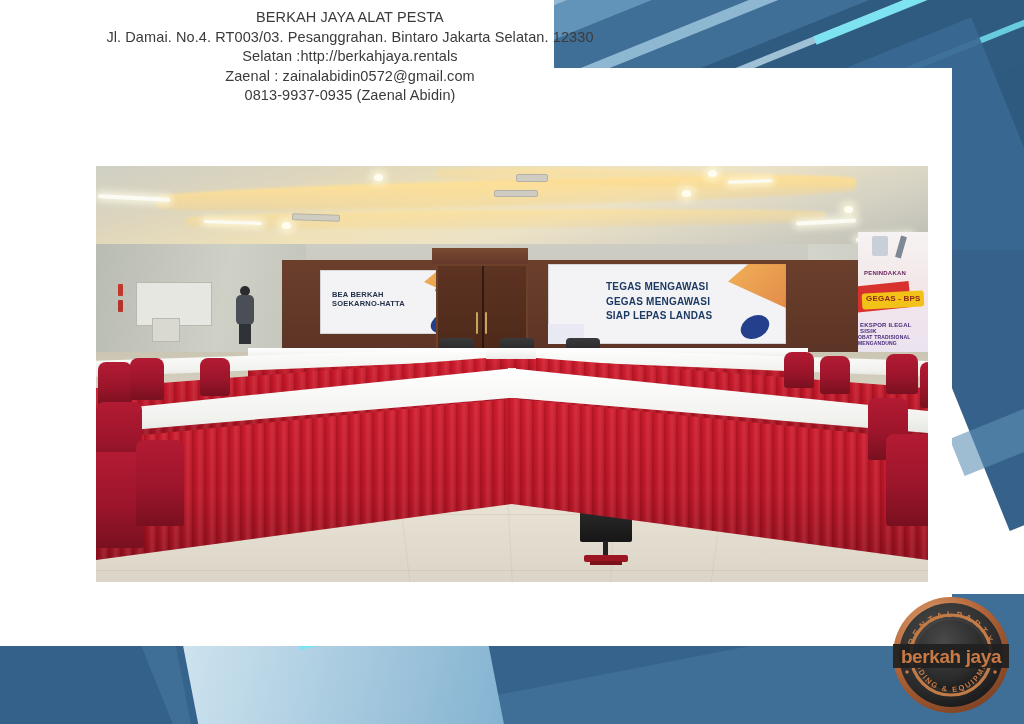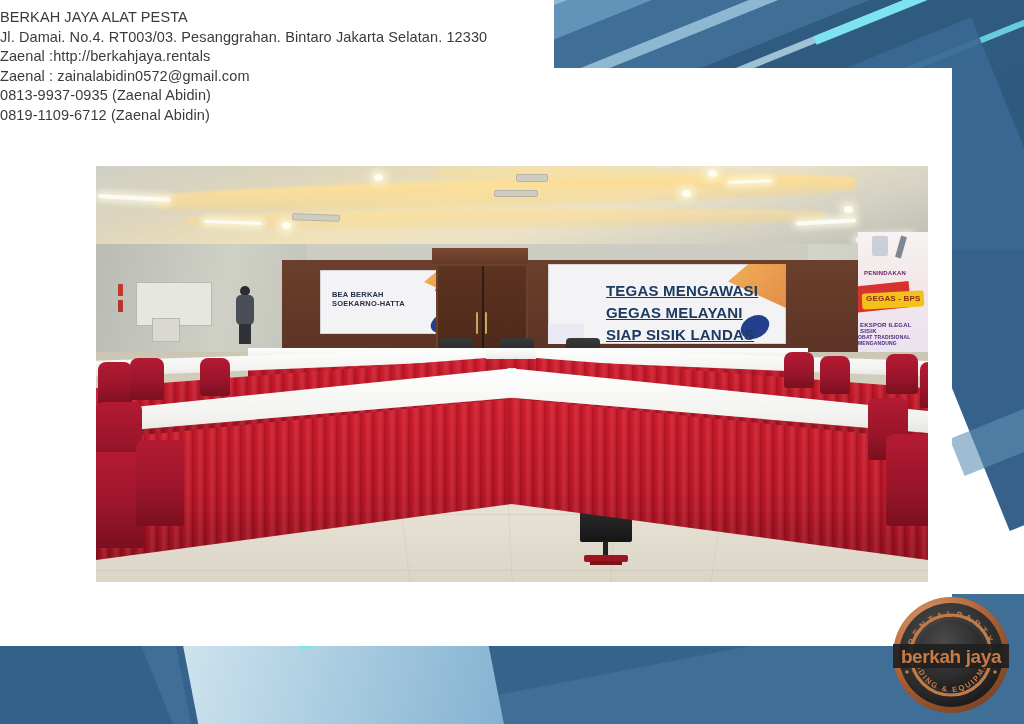--- a/index.html
+++ b/index.html
@@ -50,21 +50,21 @@
   
   .card{
     position:absolute;
     left:0;top:68px;width:952px;height:578px;
     background:#ffffff;
   }
 
   
   .header{
     position:absolute;left:0;top:8px;width:700px;
-    text-align:left;
+    text-align:center;
     color:#3b3b3b;
     z-index:12;
   }
   .header .line{
     font-size:14.5px;
     line-height:19.5px;
     letter-spacing:.1px;
     white-space:nowrap;
     color:#3b3b3b;
   }
@@ -132,21 +132,21 @@
     position:absolute;background:#f3f3f5;overflow:hidden;
     box-shadow:inset 0 0 0 1px rgba(0,0,0,.12);
   }
   .banner-left{left:224px;top:104px;width:152px;height:64px;}
   .banner-right{left:452px;top:98px;width:238px;height:80px;}
   .banner .btxt{
     position:absolute;color:#233049;font-weight:700;
     letter-spacing:.2px;line-height:1.25;
   }
   .banner-left .btxt{left:12px;top:20px;font-size:7.5px;}
-  .banner-right .btxt{left:58px;top:16px;font-size:15px;color:#1d3a63;line-height:1.45;text-decoration:underline;}
+  .banner-right .btxt{left:58px;top:16px;font-size:10px;color:#1d3a63;line-height:1.45;}
   .blob{
     position:absolute;background:#24408c;border-radius:50%;
     transform:rotate(-28deg);
   }
 
   
   .door{
     position:absolute;left:340px;top:98px;width:88px;height:102px;
     background:linear-gradient(180deg,#5d3322,#4a2717);
     border:2px solid #6d4029;
@@ -307,24 +307,23 @@
 
   <div class="deco deco-br-line">
     <div class="thin-line" style="left:0;top:22px;width:105px;height:7px;background:#8ebad6;transform:rotate(-11deg);"></div>
   </div>
 
   <div class="card"></div>
 
   <div class="header zz">
     <div class="line title">BERKAH JAYA ALAT PESTA</div>
     <div class="line">Jl. Damai. No.4. RT003/03. Pesanggrahan. Bintaro Jakarta Selatan. 12330</div>
-    <div class="line">Zaenal :http://berkahjaya.rentals</div>
+    <div class="line">Selatan :http://berkahjaya.rentals</div>
     <div class="line">Zaenal : zainalabidin0572@gmail.com</div>
     <div class="line">0813-9937-0935 (Zaenal Abidin)</div>
-    <div class="line">0819-1109-6712 (Zaenal Abidin)</div>
   </div>
 
   <div class="photo">
     <div class="room">
 
       <div class="ceiling"></div>
       <div class="cove cove-a"></div>
       <div class="cove cove-b"></div>
       <div class="cove cove-c"></div>
 
@@ -364,22 +363,22 @@
           <div>SOEKARNO-HATTA</div>
         </div>
       </div>
 
       <div class="banner banner-right">
         <div style="position:absolute;right:0;top:0;width:58px;height:44px;background:linear-gradient(135deg,#f0a43c,#e07a2b);opacity:.85;clip-path:polygon(35% 0,100% 0,100% 100%,0 40%);"></div>
         <div class="blob" style="right:16px;bottom:6px;width:30px;height:22px;"></div>
         <div style="position:absolute;left:0;bottom:0;width:36px;height:20px;background:#e8e9f2;"></div>
         <div class="btxt">
           <div>TEGAS MENGAWASI</div>
-          <div>GEGAS MELAYANI</div>
-          <div>SIAP SISIK LANDAS</div>
+          <div>GEGAS MENGAWASI</div>
+          <div>SIAP LEPAS LANDAS</div>
         </div>
       </div>
 
       <div class="banner-far">
         <div style="position:absolute;left:14px;top:4px;width:16px;height:20px;background:#c9cfd8;border-radius:2px;"></div>
         <div style="position:absolute;left:40px;top:4px;width:6px;height:22px;background:#7e8794;transform:rotate(16deg);"></div>
         <div class="bf-t" style="left:6px;top:38px;">PENINDAKAN</div>
         <div class="bf-red"></div>
         <div class="bf-yellow"></div>
         <div class="bf-t" style="left:8px;top:62px;color:#8f2a1c;font-size:8px;">GEGAS - BPS</div>

